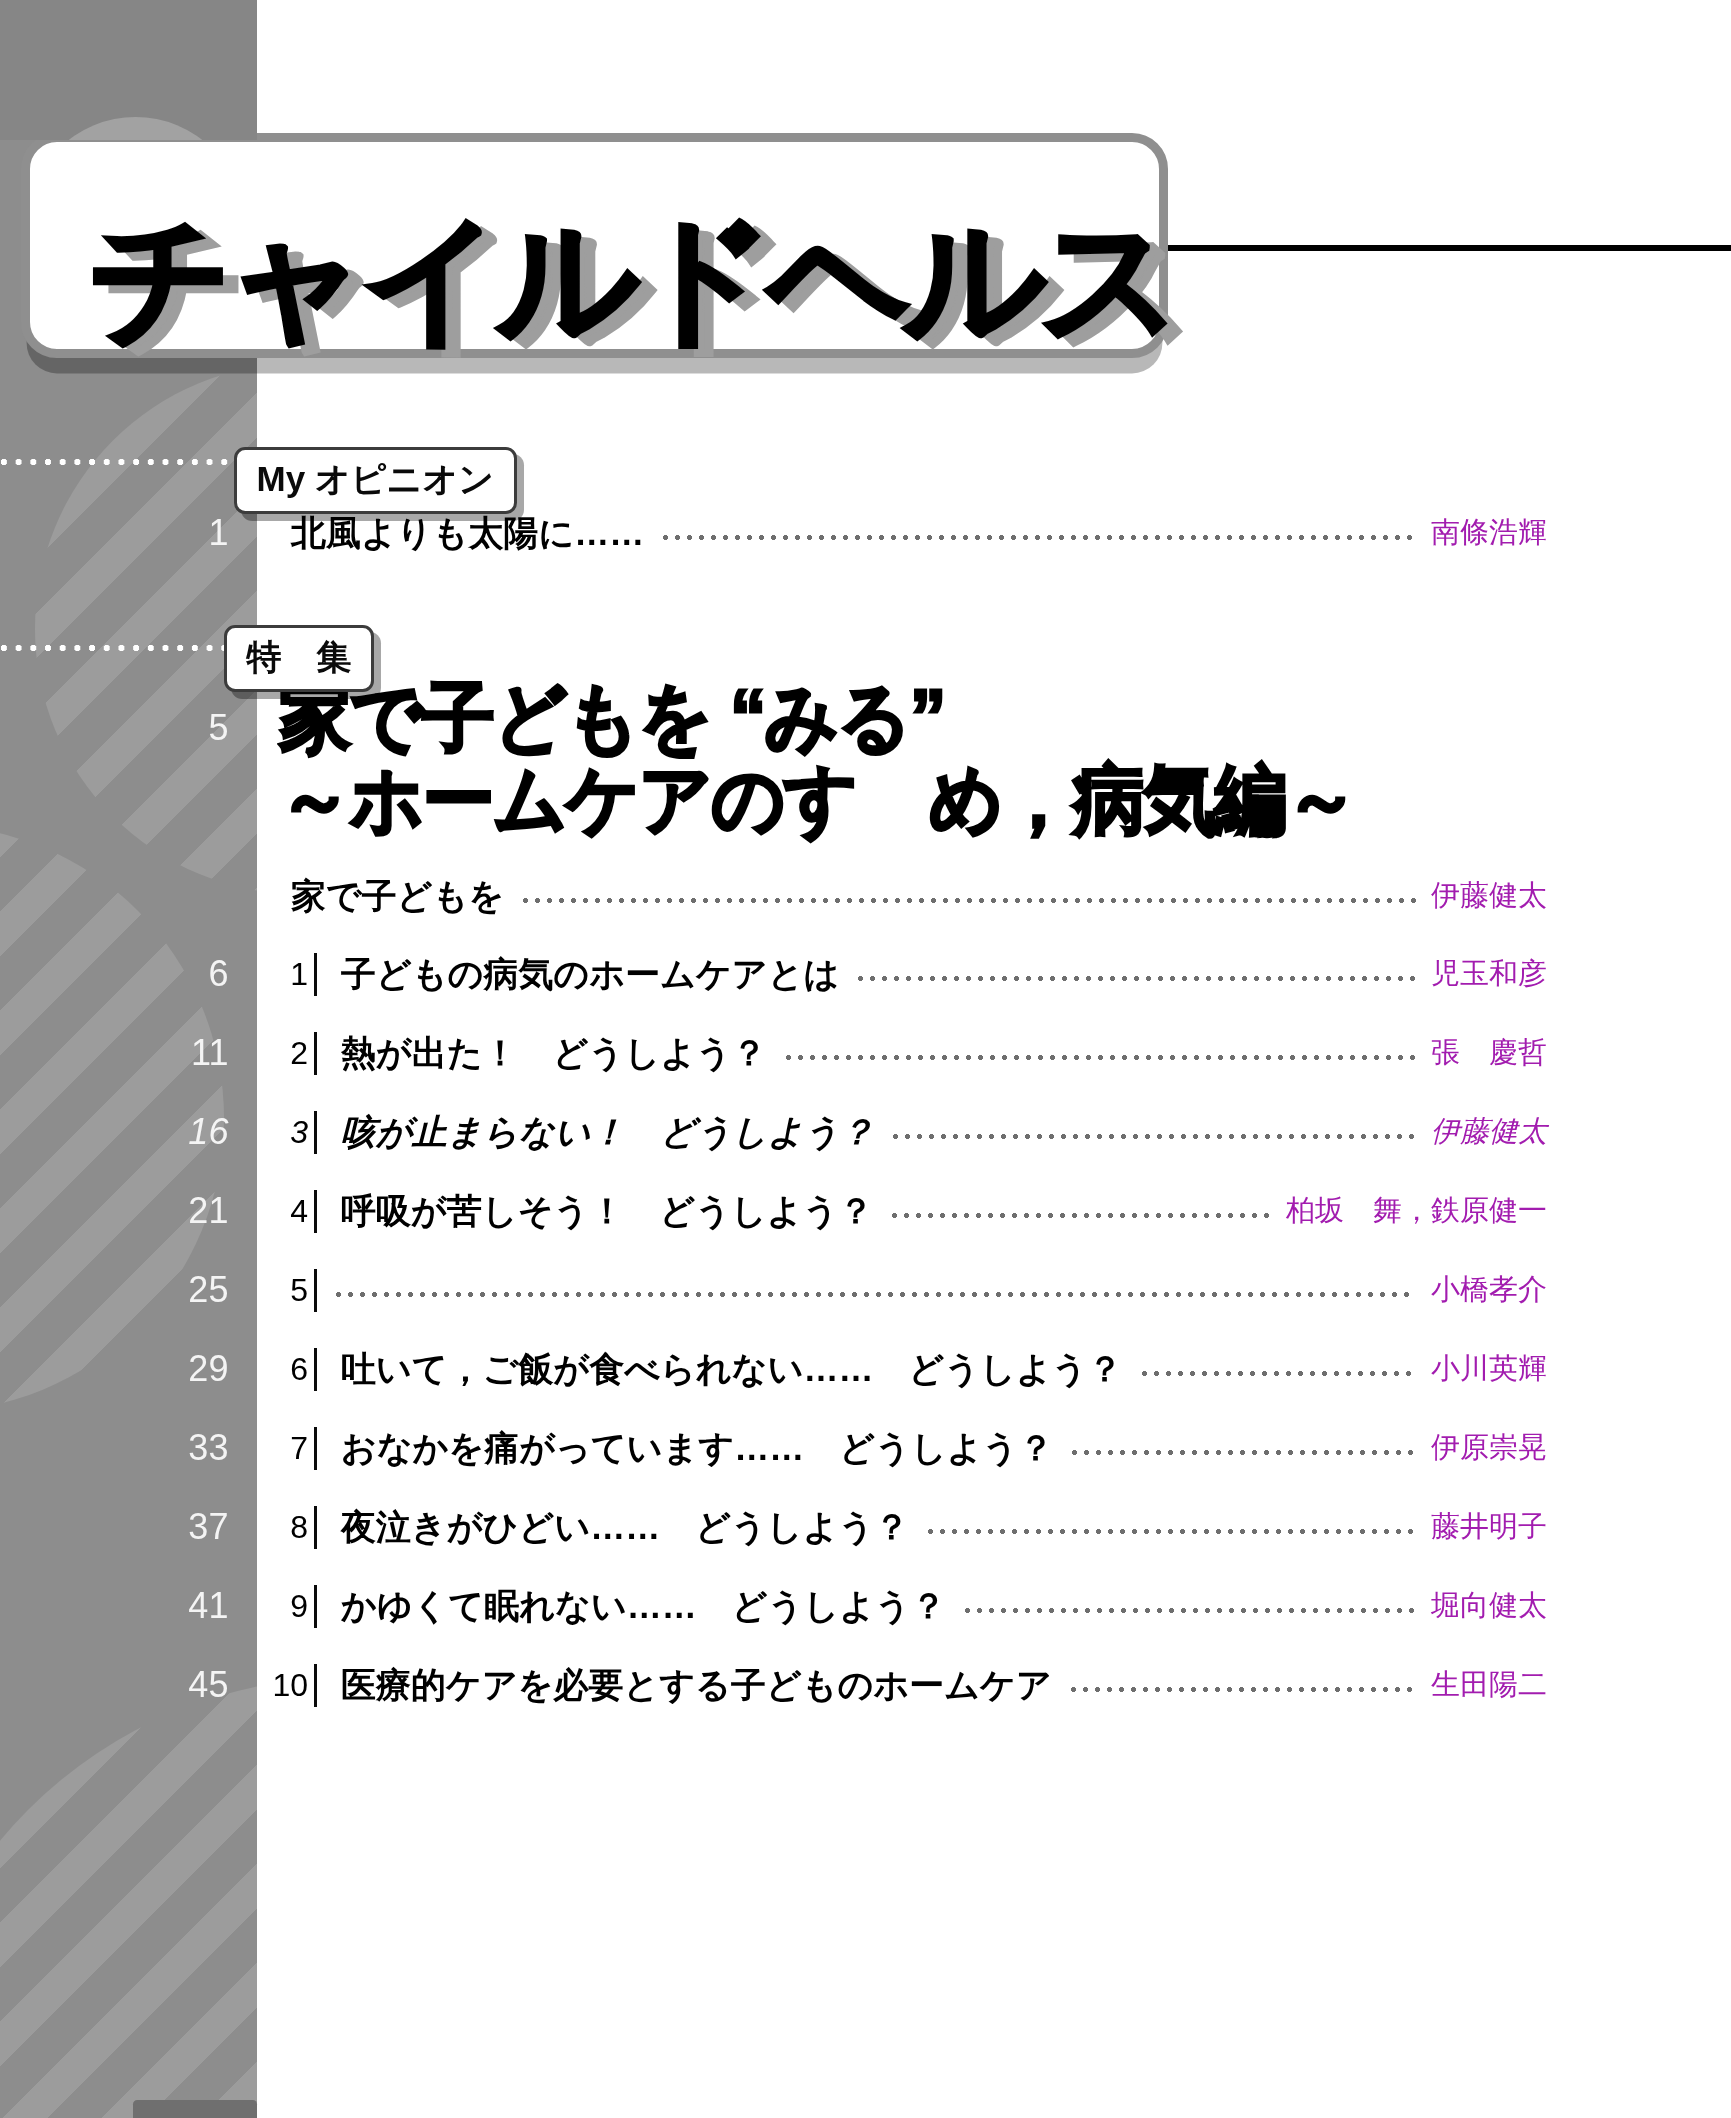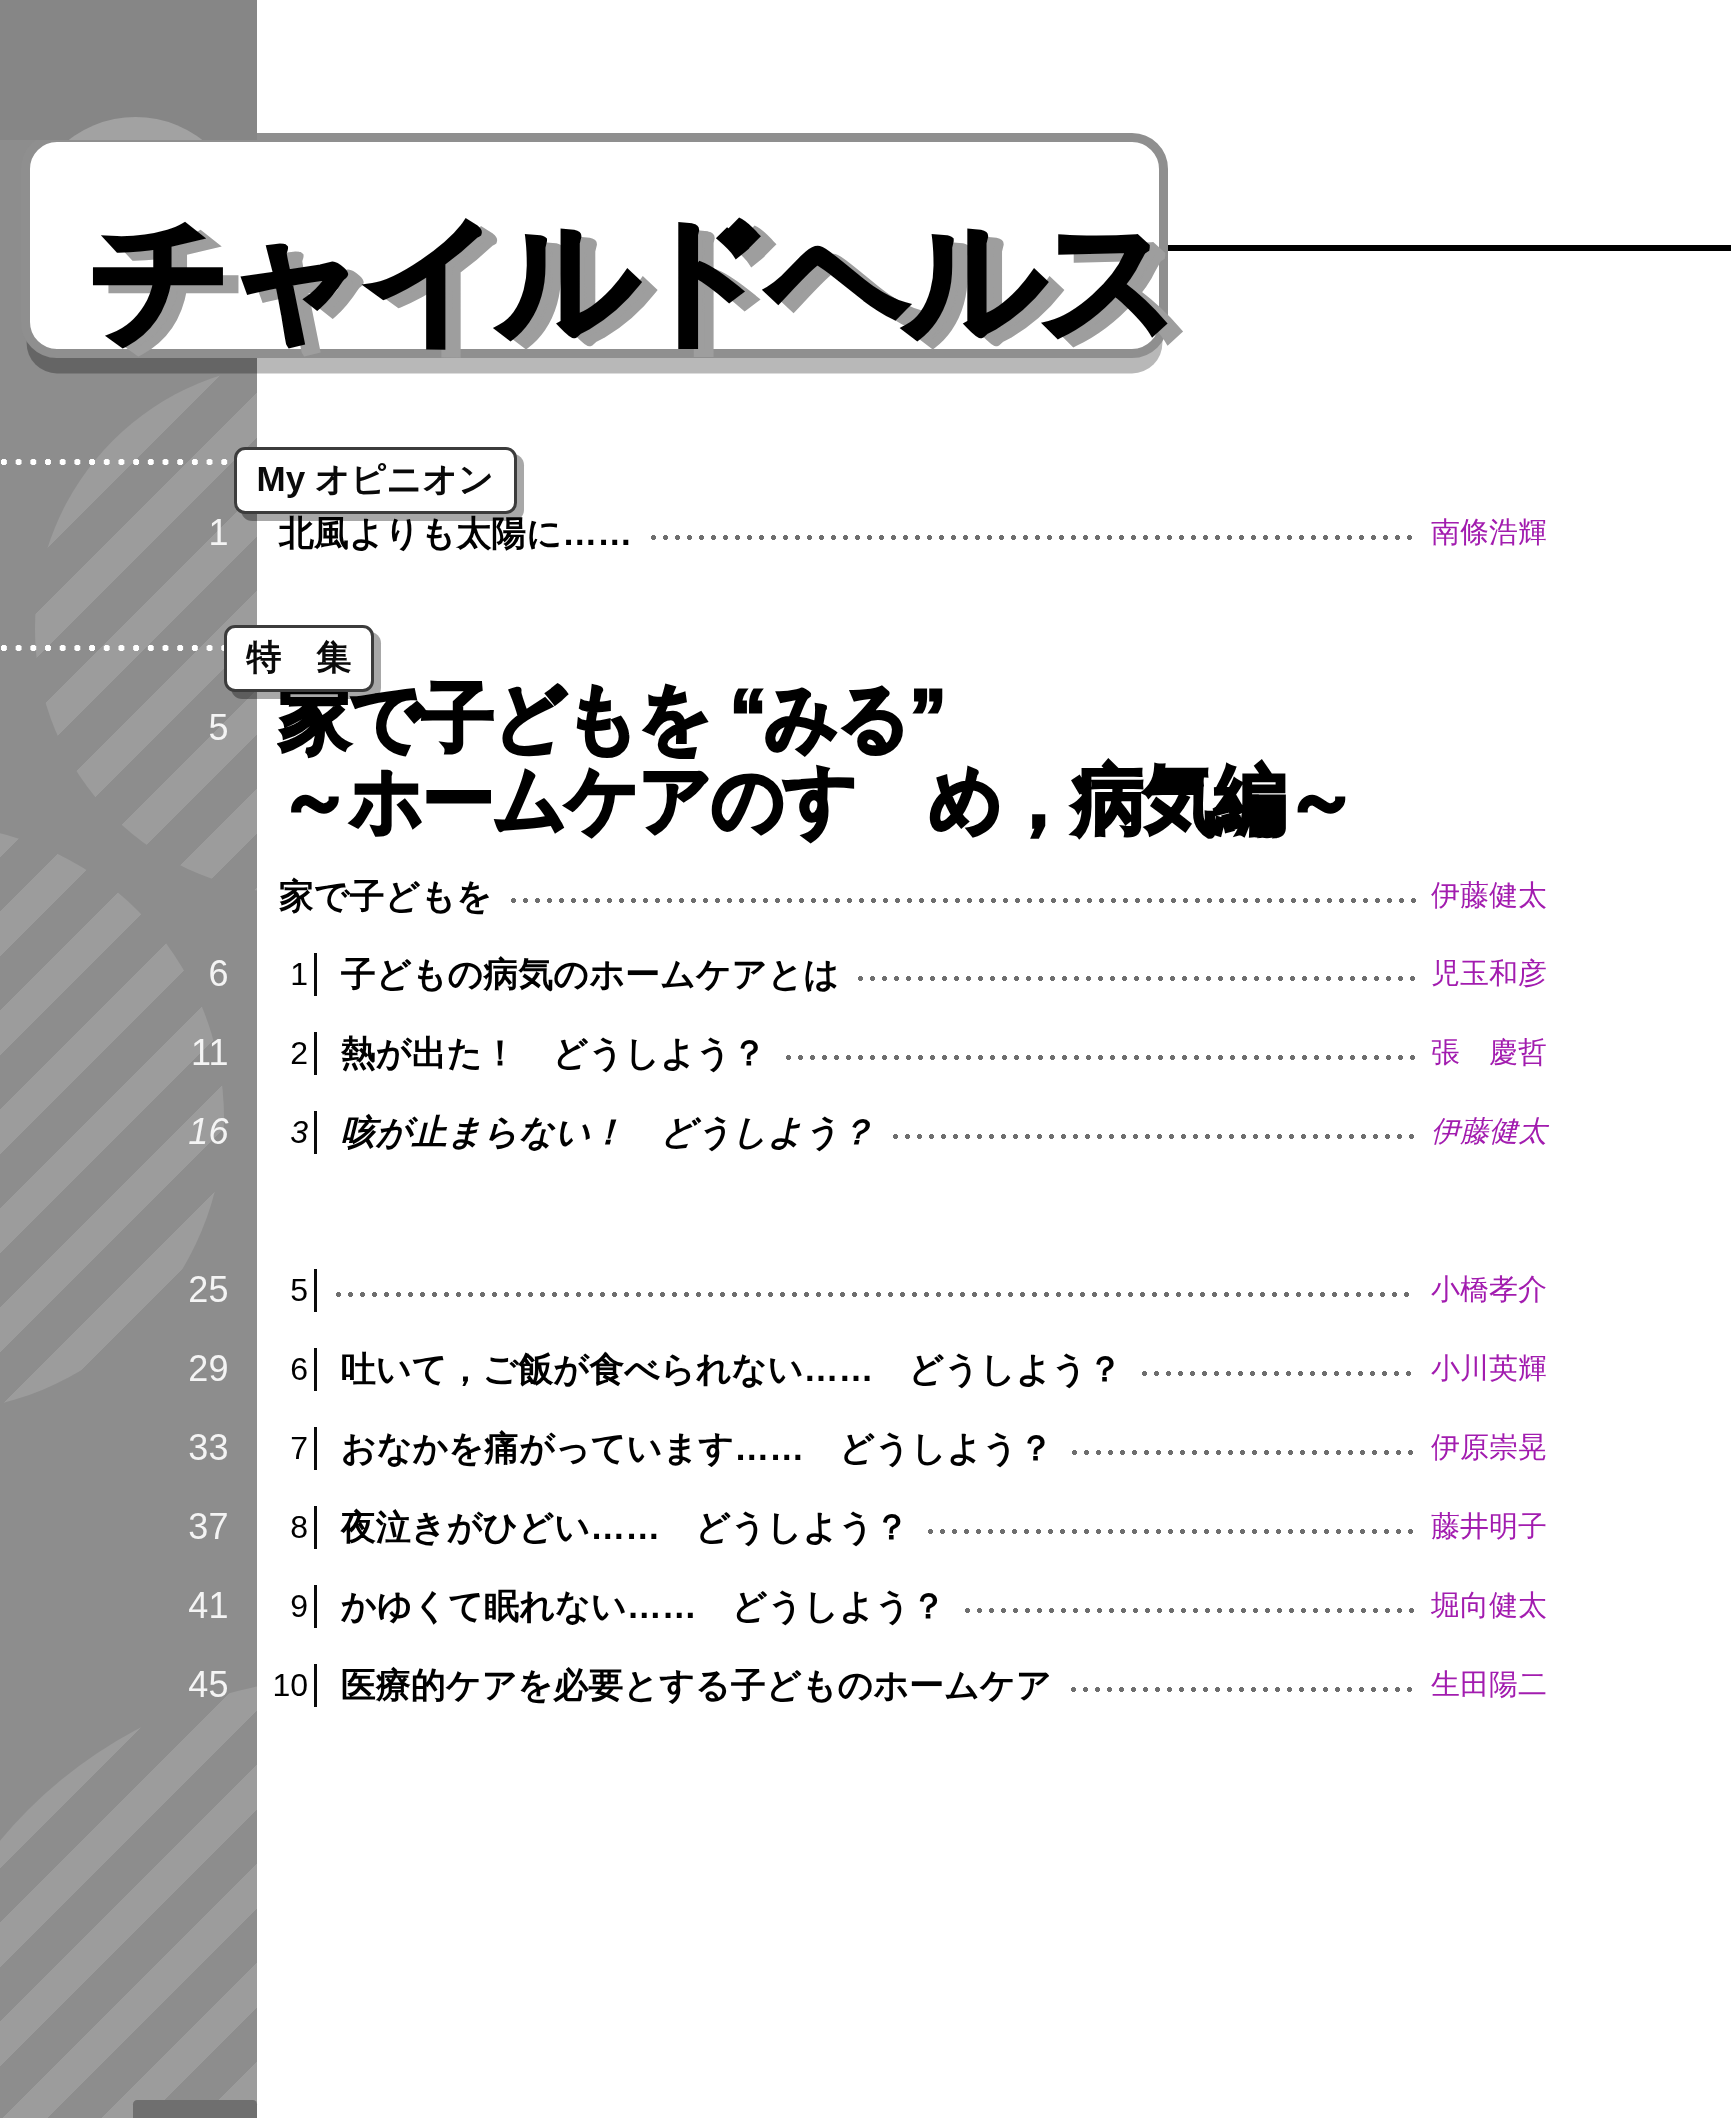--- a/index.html
+++ b/index.html
@@ -45,21 +45,21 @@
     letter-spacing:-0.02em;color:#000;-webkit-text-stroke:3.1px #000;transform:scaleX(0.94);
     transform-origin:left top;white-space:nowrap;z-index:3;}
 
   
   .rows{position:absolute;inset:0;z-index:4;}
   .row{position:absolute;left:0;right:0;height:56px;display:flex;align-items:center;}
   .pg{width:241px;box-sizing:border-box;text-align:right;padding-right:12.6px;font-size:36px;color:#f4f4f4;flex:none;}
   .no{width:67px;text-align:right;font-size:32px;color:#000;flex:none;}
   .bar{width:3.5px;height:43px;background:#0a0a0a;margin-left:5.6px;flex:none;}
   .ttl{font-size:35px;font-weight:bold;color:#000;margin-left:24px;white-space:nowrap;flex:none;}
-  .row.plain .ttl{margin-left:38px;}
+  .row.plain .ttl{margin-left:50px;}
   .leader{flex:1;height:7px;margin:9.8px 15.4px 0 18px;
     background:radial-gradient(circle 2.8px at 3.5px 3.5px,#6e6e6e 97%,transparent 100%) repeat-x;
     background-size:12px 7px;}
   .auth{font-size:29px;color:#a21caf;margin-right:184px;white-space:nowrap;flex:none;}
 </style>
 </head>
 <body>
 
 <div class="page">
 
@@ -131,20 +131,28 @@
     <span class="auth">張　慶哲</span>
   </div>
       <div class="row" style="top: 1104px; font-style: italic;">
     <span class="pg">16</span>
     <span class="no">3</span>
     <span class="bar"></span>
     <span class="ttl">咳が止まらない！　どうしよう？</span>
     <span class="leader"></span>
     <span class="auth">伊藤健太</span>
   </div>
+      <div class="row" style="top: 1183px;">
+    <span class="pg">21</span>
+    <span class="no">4</span>
+    <span class="bar"></span>
+    <span class="ttl">呼吸が苦しそう！　どうしよう？</span>
+    <span class="leader"></span>
+    <span class="auth">柏坂　舞，鉄原健一</span>
+  </div>
       <div class="row" style="top: 1262px;">
     <span class="pg">25</span>
     <span class="no">5</span>
     <span class="bar"></span>
     <span class="leader"></span>
     <span class="auth">小橋孝介</span>
   </div>
       <div class="row" style="top: 1341px;">
     <span class="pg">29</span>
     <span class="no">6</span>

